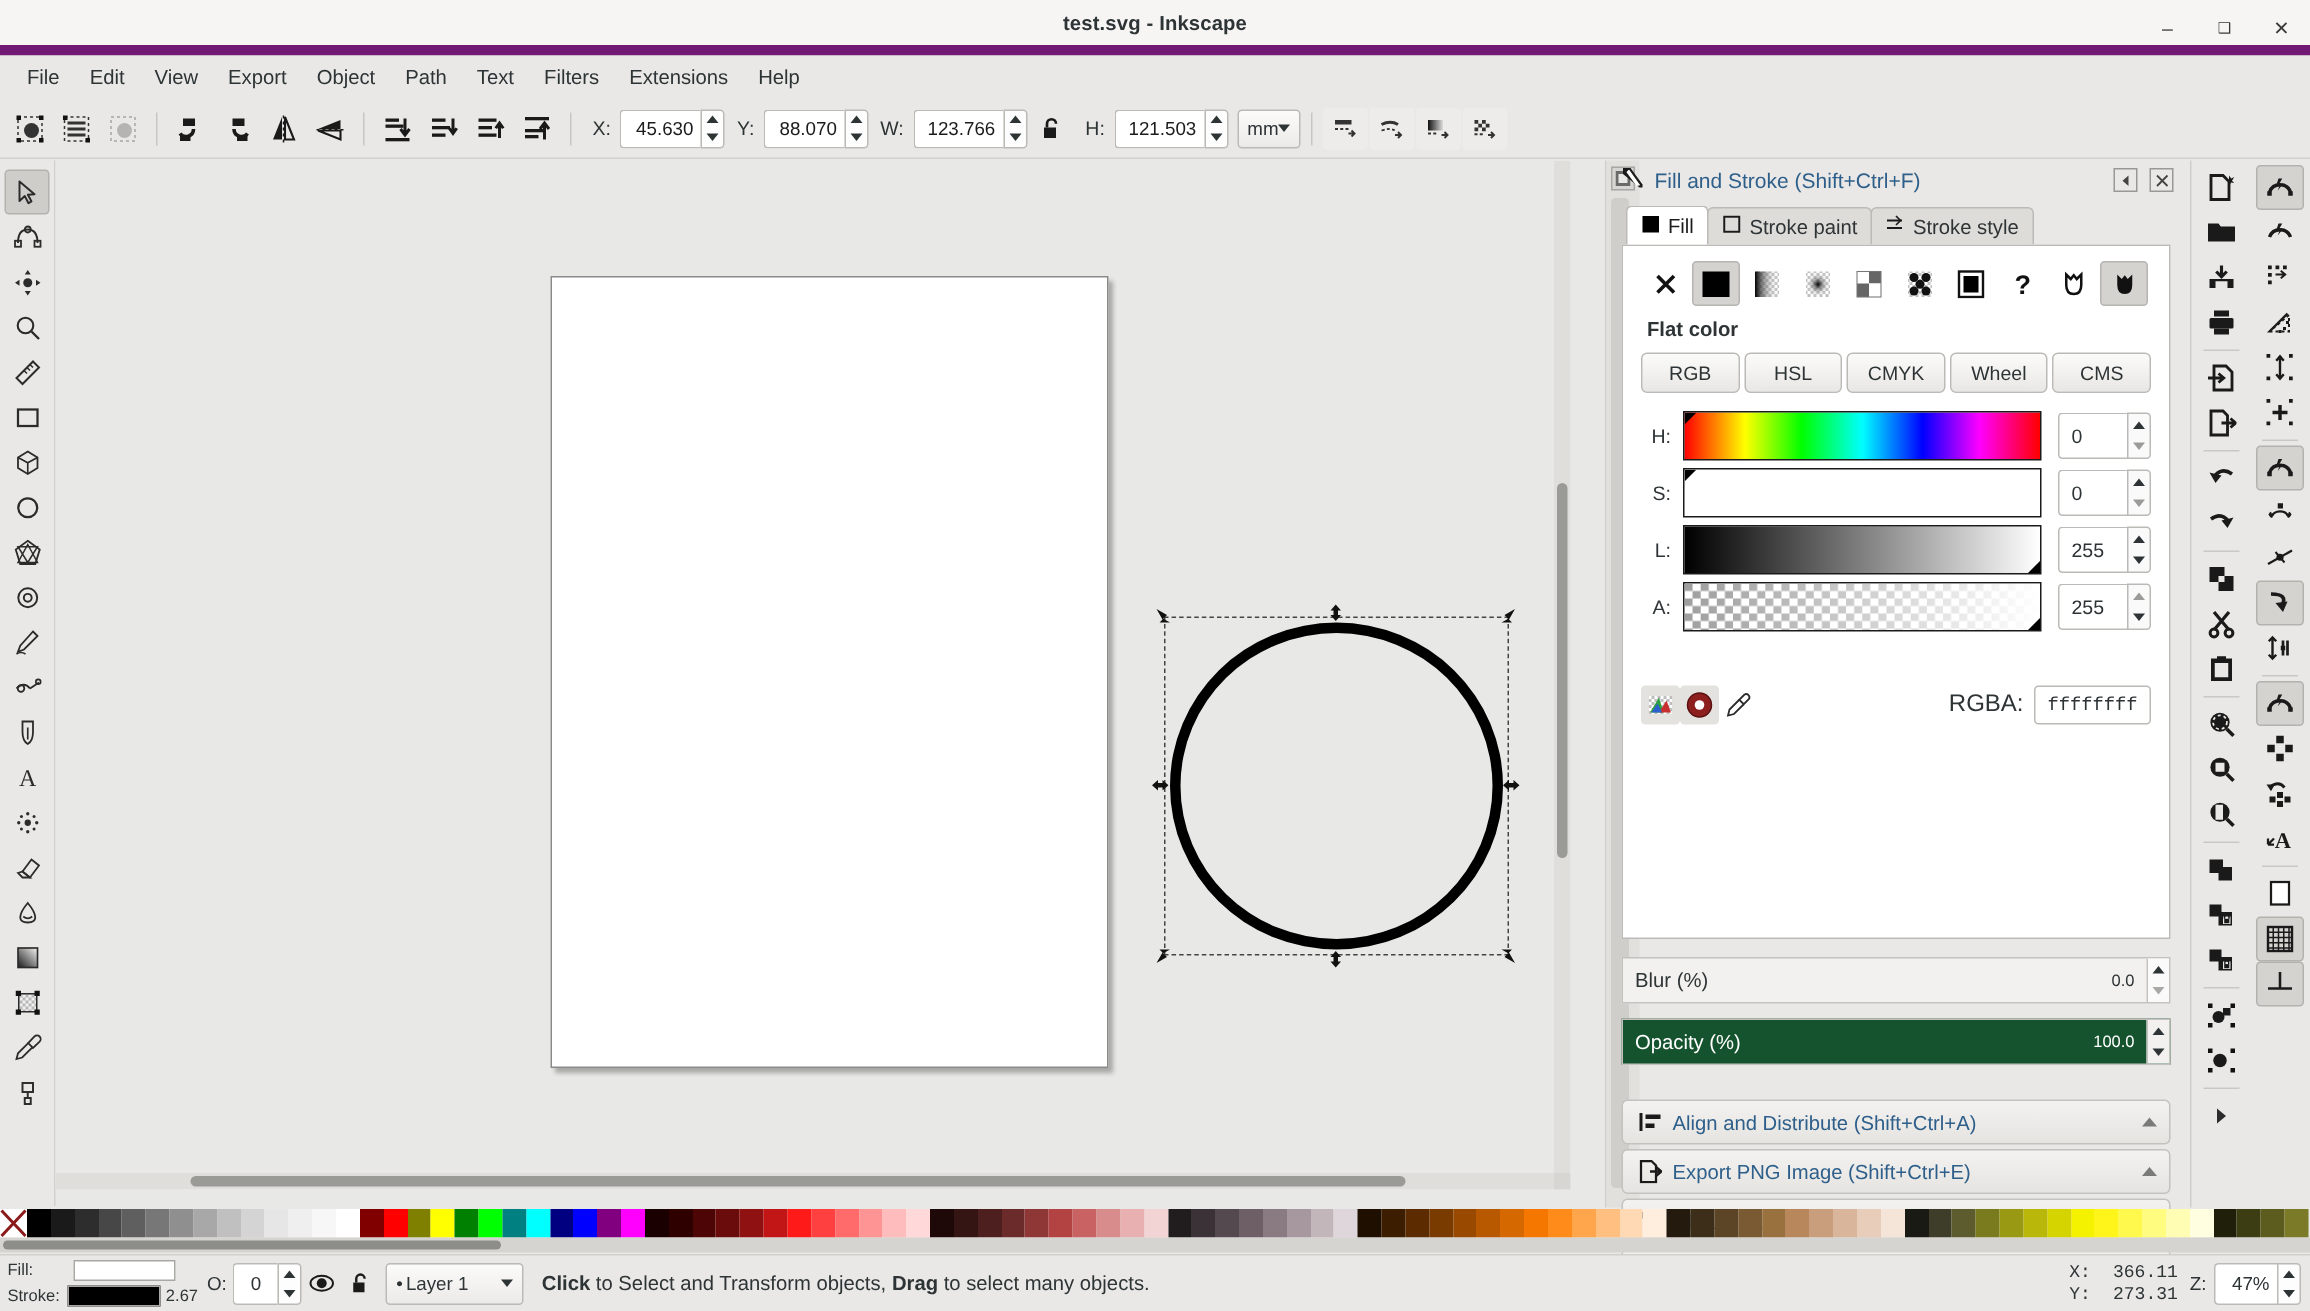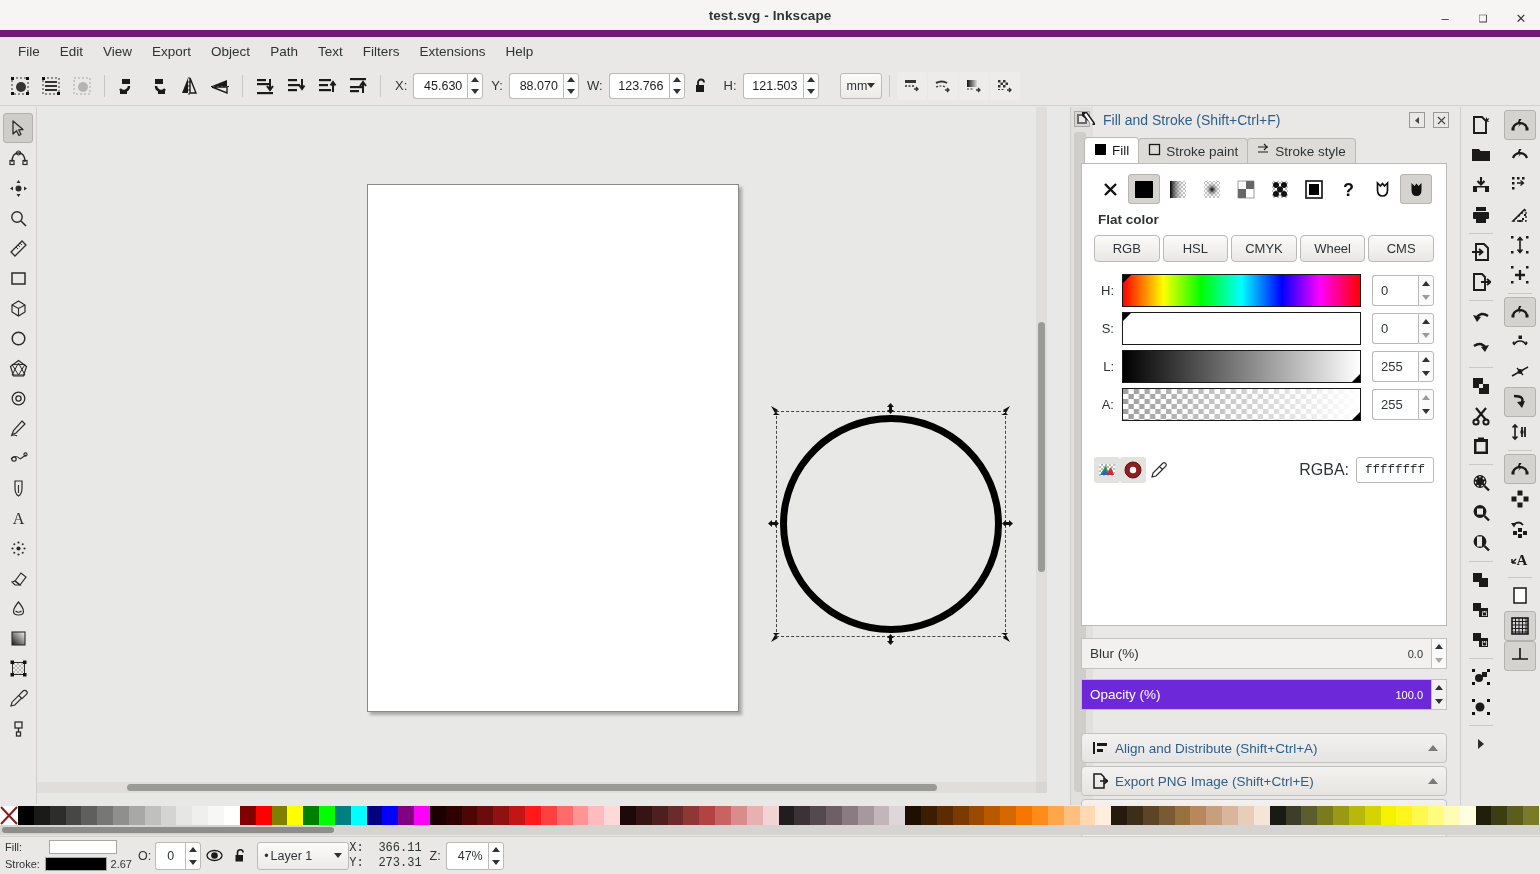--- a/index.html
+++ b/index.html
@@ -48,21 +48,21 @@
     border-radius: 3px 0 0 3px; display: flex; align-items: center; justify-content: flex-end;
     padding-right: 5px; font-size: 12.5px; color: #1c1c1c;
   }
   .spin-btns { width: 16px; border: 1px solid #bcbab6; border-radius: 0 3px 3px 0; background: #fdfdfd;
     display: flex; flex-direction: column; }
   .spin-up, .spin-dn { flex: 1; display: flex; align-items: center; justify-content: center; cursor: pointer; }
   .tri-u { width: 0; height: 0; border-left: 4px solid transparent; border-right: 4px solid transparent; border-bottom: 5px solid #2e3436; }
   .tri-d { width: 0; height: 0; border-left: 4px solid transparent; border-right: 4px solid transparent; border-top: 5px solid #2e3436; }
   .unit-btn { height: 26px; min-width: 40px; background: linear-gradient(#fbfbfa,#eceae7);
     border: 1px solid #bcbab6; border-radius: 3px; display: flex; align-items: center;
-    gap: 0; padding: 0 6px; font-size: 12.5px; cursor: pointer; margin-left: 20px; }
+    gap: 0; padding: 0 6px; font-size: 12.5px; cursor: pointer; margin-left: 5px; }
   .lockbtn { width: 24px; height: 26px; display: flex; align-items: center; justify-content: center; margin: 0 3px; cursor: pointer; }
 
   
   #toolbox {
     position: absolute; left: 0; top: 107px; width: 37px; height: 697px;
     background: #e9e8e6; border-right: 1px solid #d2d0cc;
     display: flex; flex-direction: column; align-items: center; padding-top: 6px;
   }
   .tool { width: 30px; height: 30px; display: flex; align-items: center; justify-content: center;
     border-radius: 3px; cursor: pointer; }
@@ -176,21 +176,21 @@
   .rgba-ic { width: 26px; height: 26px; display: flex; align-items: center; justify-content: center; cursor: pointer; }
   .rgba-ic.bg { background: #e4e2de; border-radius: 3px; }
   #rgba-lab { margin-left: auto; font-size: 16px; color: #2e3436; margin-right: 7px; }
   #rgba-field { width: 78px; height: 26px; border: 1px solid #bcbab6; border-radius: 3px; background: #fff;
     display: flex; align-items: center; padding-left: 8px; font-size: 12.5px; font-family: "Liberation Mono", monospace; }
 
   .bar-row { position: absolute; left: 5px; width: 366px; height: 31px; border: 1px solid #c4c2be; background: #f2f1ef; display: flex; align-items: center; }
   .bar-label { font-size: 13.5px; margin-left: 8px; }
   .bar-value { margin-left: auto; font-size: 11px; margin-right: 8px; }
   .bar-spin { width: 15px; height: 29px; background: #fafafa; border-left: 1px solid #c4c2be; display: flex; flex-direction: column; }
-  #opacity-row { background: #6d28d9; color: #fff; }
+  #opacity-row { background: #14532d; color: #fff; }
   #opacity-row .bar-label, #opacity-row .bar-value { color: #fff; }
 
   .dlg-row { position: absolute; left: 5px; width: 366px; height: 30px;
     background: linear-gradient(#f3f2f0,#e6e4e1); border: 1px solid #c4c2be; border-radius: 4px;
     display: flex; align-items: center; padding: 0 8px; cursor: pointer; }
   .dlg-ic { width: 20px; display: flex; align-items: center; justify-content: center; margin-right: 5px; }
   .dlg-txt { font-size: 13.5px; color: #2e5f8a; }
   .dlg-arrow { margin-left: auto; width: 0; height: 0; border-left: 5px solid transparent;
     border-right: 5px solid transparent; border-bottom: 6px solid #7a7a78; }
   .dlg-arrow.dark { border-bottom-color: #2e3436; }
@@ -1474,20 +1474,23 @@
           <rect x="2.5" y="8" width="7.5" height="6.5" fill="#1a1a1a"></rect>
         </svg>
     </div>
     <div class="layer-sel">
       <span style="display:flex;align-items:center;gap:2px;font-size:12.5px">
         <span>•</span>
         <span>Layer 1</span>
       </span>
       <span class="tri-d" style="margin-left:8px"></span>
     </div>
+    <div id="status-msg">
+      <b>Click</b><span> to Select and Transform objects, </span><b>Drag</b><span> to select many objects.</span>
+    </div>
     <div id="coords">
       <div class="coord-col">
         <span>X:</span>
         <span>Y:</span>
       </div>
       <div class="coord-col" style="margin-left:6px;text-align:right;min-width:52px">
         <span>366.11</span>
         <span>273.31</span>
       </div>
       <span class="z-label">Z:</span>

